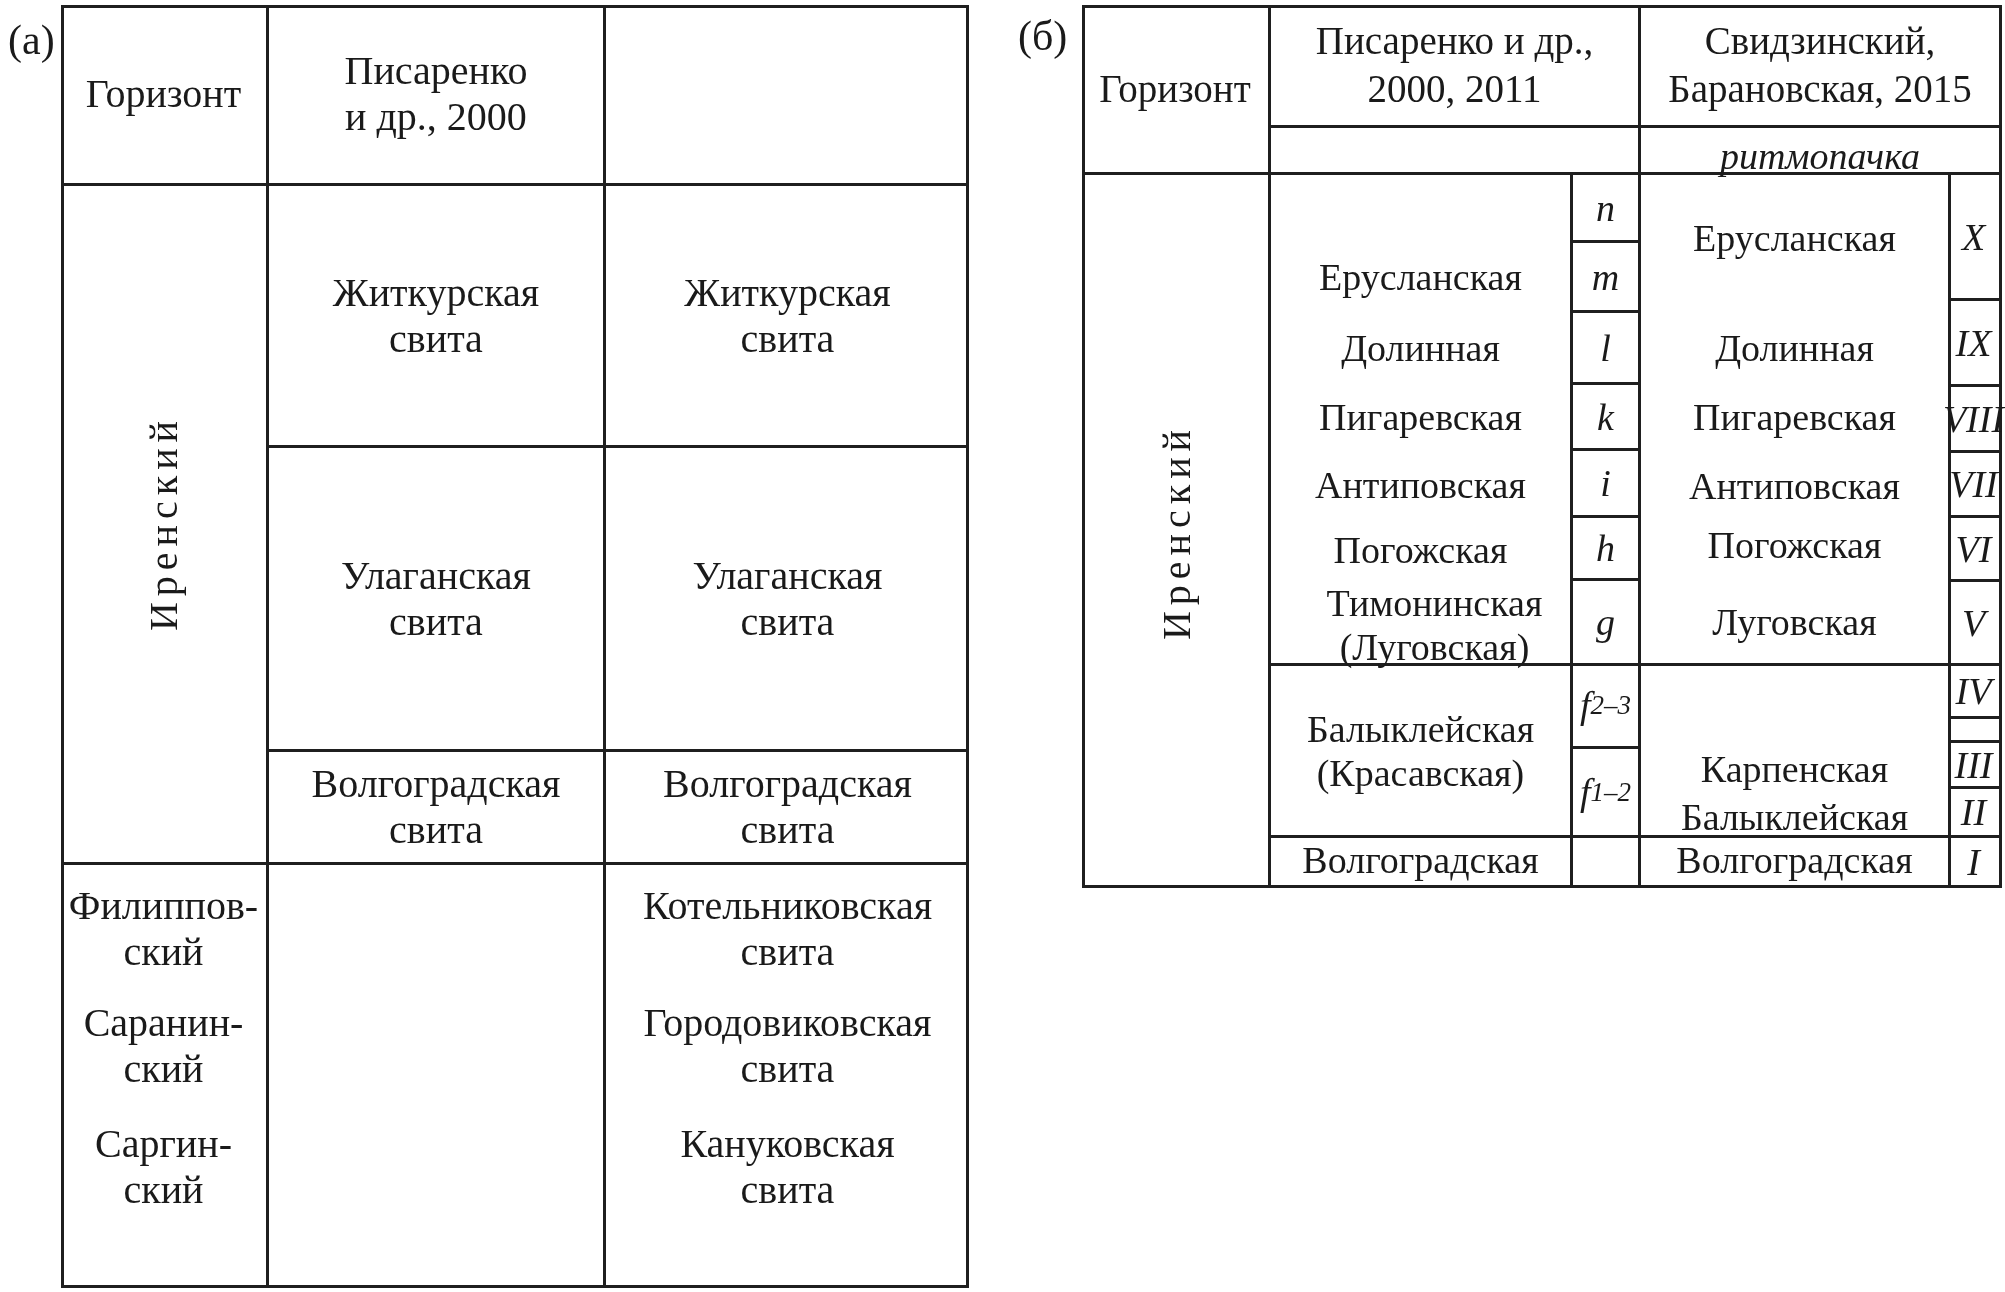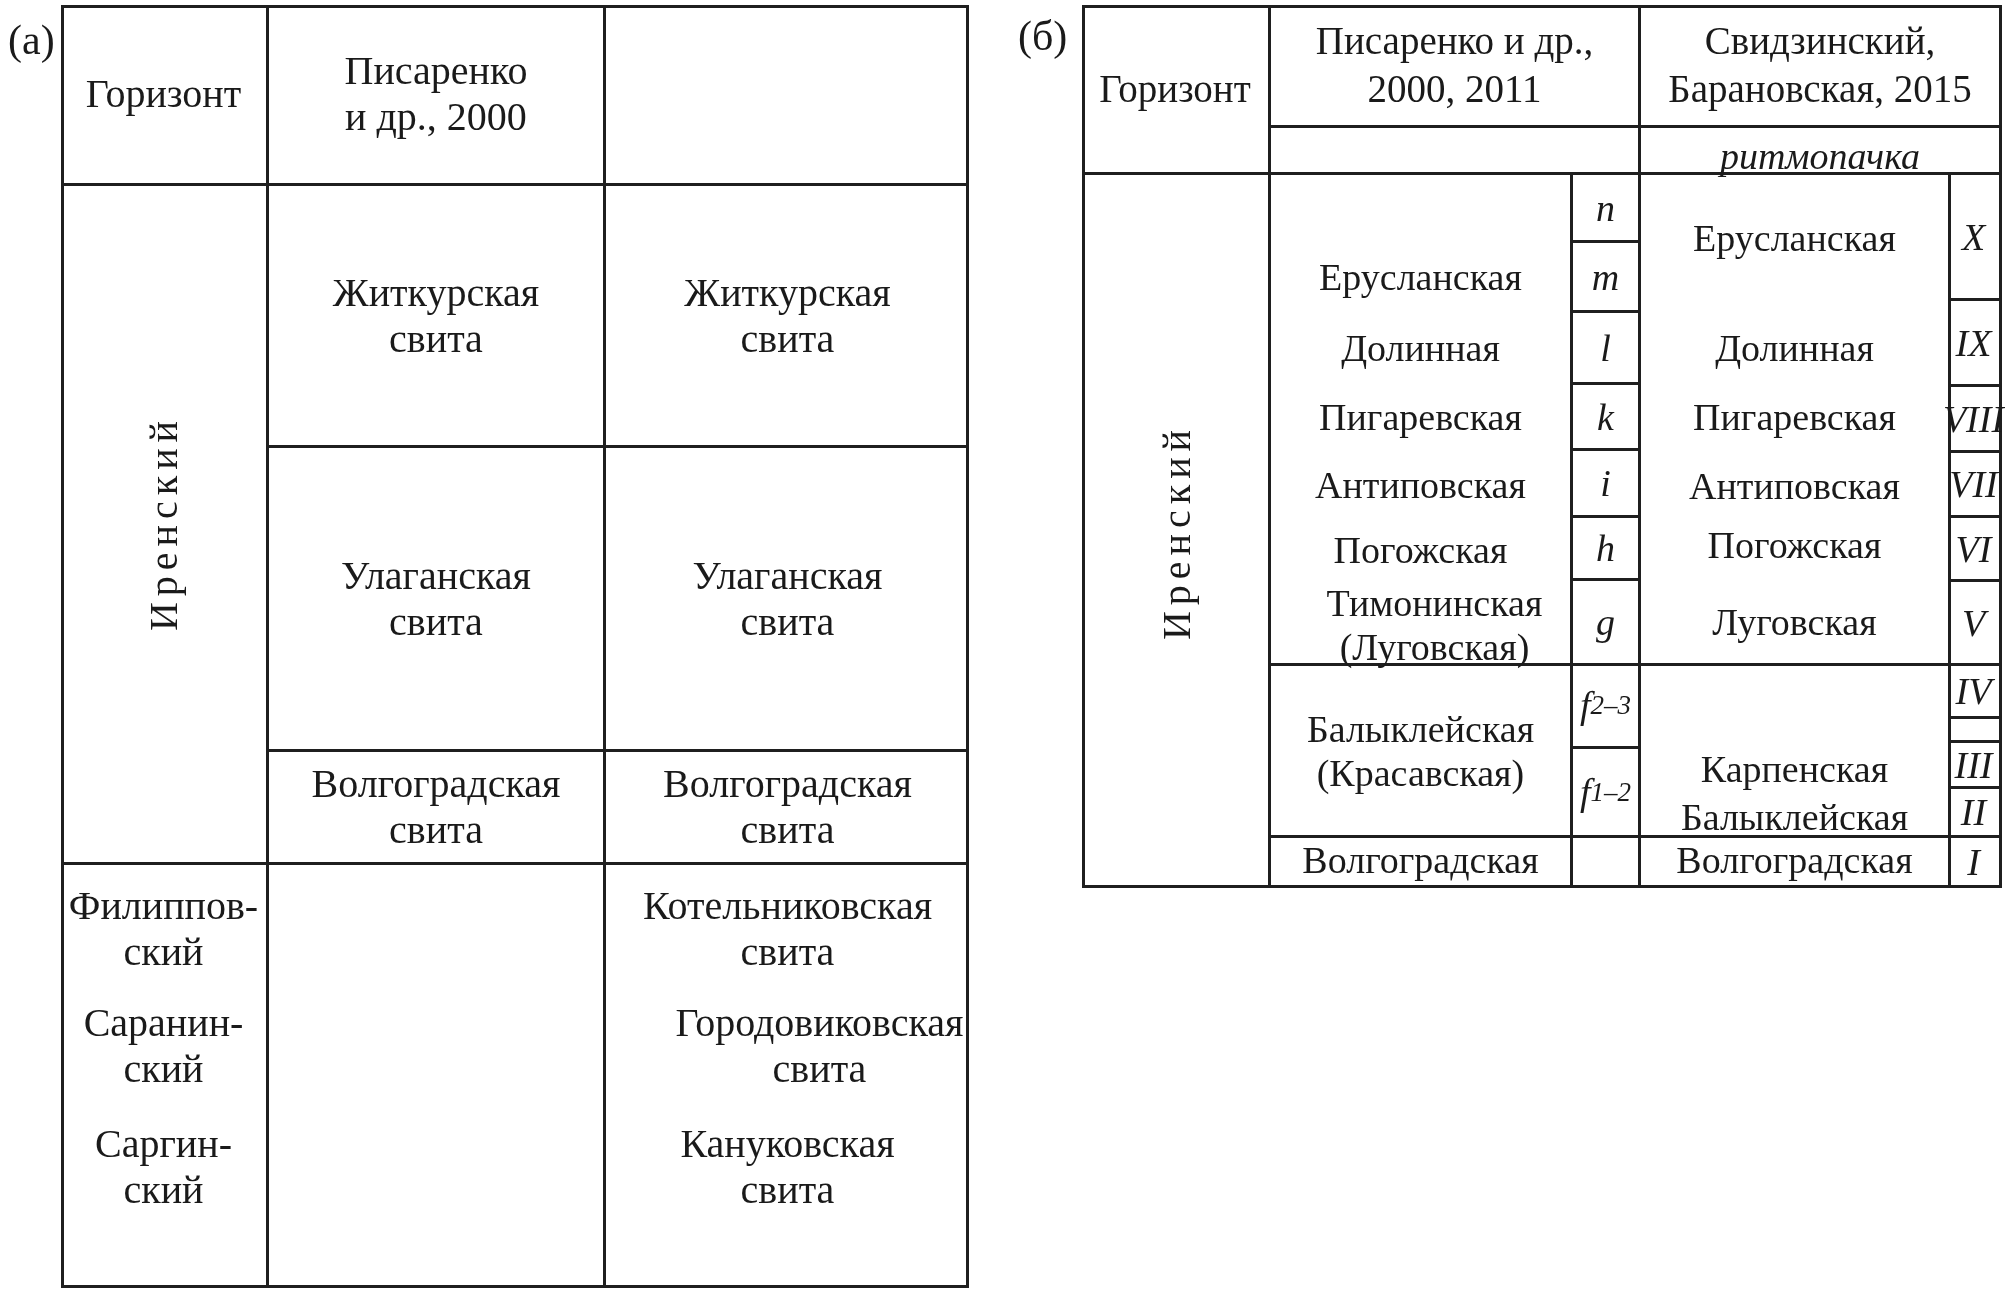--- a/index.html
+++ b/index.html
@@ -69,21 +69,21 @@
 свита</div>
 
     <div class="cell" style="left:0;top:876px;width:205px;height:96px;">Филиппов-
 ский</div>
     <div class="cell" style="left:0;top:993px;width:205px;height:96px;">Саранин-
 ский</div>
     <div class="cell" style="left:0;top:1114px;width:205px;height:96px;">Саргин-
 ский</div>
     <div class="cell" style="left:545px;top:876px;width:363px;height:96px;">Котельниковская
 свита</div>
-    <div class="cell" style="left:545px;top:993px;width:363px;height:96px;margin-left:32px;">Городовиковская
+    <div class="cell" style="left:545px;top:993px;width:363px;height:96px;">Городовиковская
 свита</div>
     <div class="cell" style="left:545px;top:1114px;width:363px;height:96px;">Кануковская
 свита</div>
   </div>
 
   <div class="tbl tb" style="left:1082px;top:5px;width:920px;height:883px;">
 
     <div class="ln" style="left:0;top:0;width:3px;height:883px;"></div>
     <div class="ln" style="left:917px;top:0;width:3px;height:883px;"></div>
     <div class="ln" style="left:0;top:0;width:920px;height:3px;"></div>

